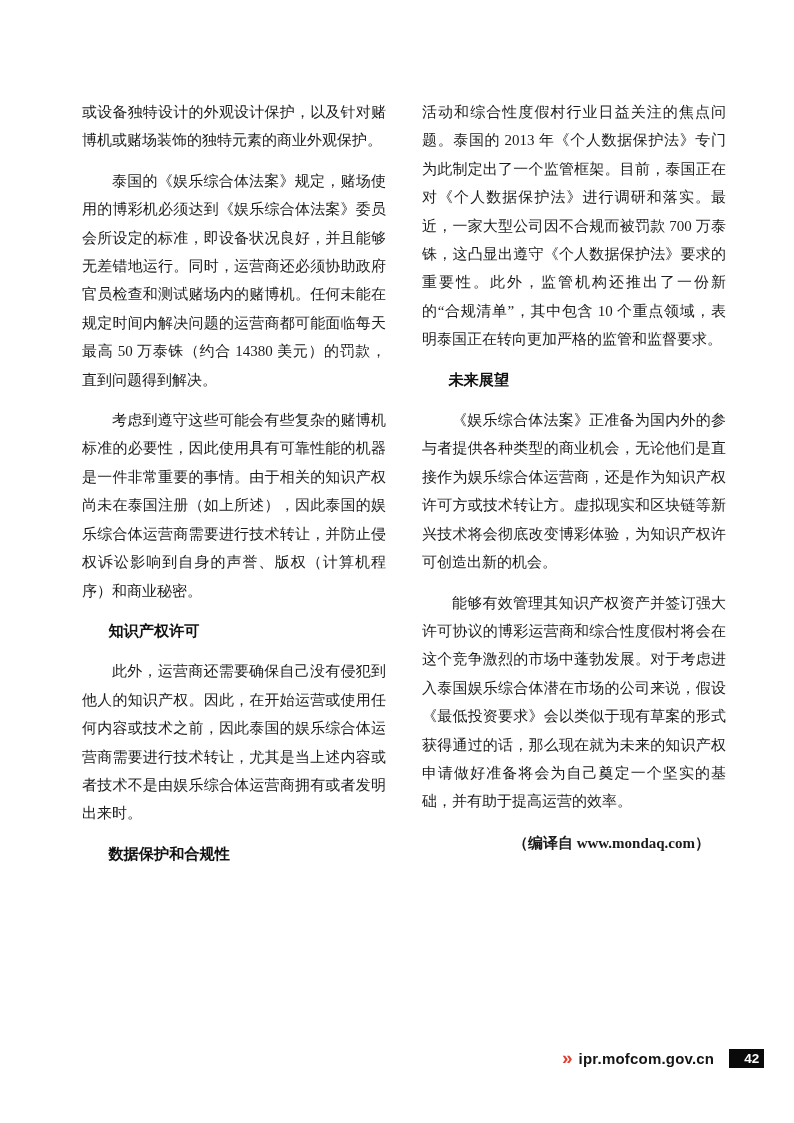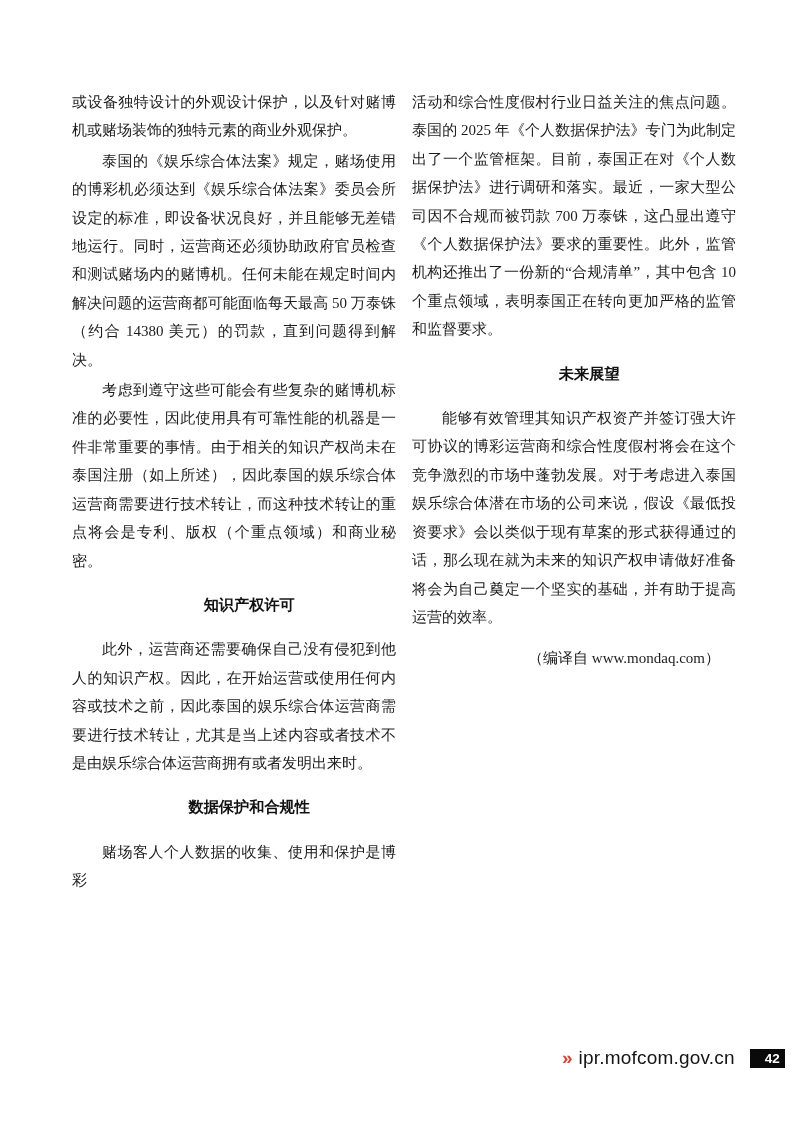--- a/index.html
+++ b/index.html
@@ -21,63 +21,64 @@
     gap: 12px;
   }
   .col {
     width: 328px;
     font-size: 15px;
     line-height: 28.4px;
     text-align: justify;
     text-justify: inter-ideograph;
   }
   .col p {
-    margin: 2px;
+    margin: 12px;
     text-indent: 2em;
   }
   .col p.continuation {
     text-indent: 0;
   }
   .col h3 {
-    margin: 16px;
+    margin: 8px;
     font-size: 15.2px;
     line-height: 28.4px;
     font-weight: bold;
     text-indent: 2em;
-    text-align: center;
+    text-align: left;
     color: #111111;
     font-family: "Liberation Sans", sans-serif;
   }
   .attribution {
     text-indent: 0 !important;
     text-align: right;
     margin-top: 13px !important;
     padding-right: 16px;
+    font-weight: bold;
   }
   .footer {
     position: absolute;
     top: 1047px;
     left: 562px;
     height: 22px;
     display: flex;
     align-items: center;
     font-family: "Liberation Sans", sans-serif;
   }
   .footer .chev {
     color: #e73b2e;
     font-size: 19px;
     font-weight: bold;
     line-height: 20px;
     margin-right: 6px;
     letter-spacing: 0;
   }
   .footer .url {
     color: #141414;
-    font-size: 19px;
-    font-weight: normal;
+    font-size: 15px;
+    font-weight: bold;
     letter-spacing: 0.2px;
   }
   .footer .pagenum {
     display: inline-block;
     box-sizing: border-box;
     width: 35px;
     height: 19px;
     line-height: 19px;
     margin-left: 15px;
     background: #0a0a0a;
@@ -91,30 +92,30 @@
 </head>
 <body>
 
 <div class="page">
 
   <div class="article">
 
     <div class="col">
       <p class="continuation">或设备独特设计的外观设计保护，以及针对赌博机或赌场装饰的独特元素的商业外观保护。</p>
       <p>泰国的《娱乐综合体法案》规定，赌场使用的博彩机必须达到《娱乐综合体法案》委员会所设定的标准，即设备状况良好，并且能够无差错地运行。同时，运营商还必须协助政府官员检查和测试赌场内的赌博机。任何未能在规定时间内解决问题的运营商都可能面临每天最高 50 万泰铢（约合 14380 美元）的罚款，直到问题得到解决。</p>
-      <p>考虑到遵守这些可能会有些复杂的赌博机标准的必要性，因此使用具有可靠性能的机器是一件非常重要的事情。由于相关的知识产权尚未在泰国注册（如上所述），因此泰国的娱乐综合体运营商需要进行技术转让，而这种技术转让的重点将会是专利、版权（个重点领域）和商业秘密。</p>
+      <p>考虑到遵守这些可能会有些复杂的赌博机标准的必要性，因此使用具有可靠性能的机器是一件非常重要的事情。由于相关的知识产权尚未在泰国注册（如上所述），因此泰国的娱乐综合体运营商需要进行技术转让，并防止侵权诉讼影响到自身的声誉、版权（计算机程序）和商业秘密。</p>
       <h3>知识产权许可</h3>
       <p>此外，运营商还需要确保自己没有侵犯到他人的知识产权。因此，在开始运营或使用任何内容或技术之前，因此泰国的娱乐综合体运营商需要进行技术转让，尤其是当上述内容或者技术不是由娱乐综合体运营商拥有或者发明出来时。</p>
       <h3>数据保护和合规性</h3>
-      <p>赌场客人个人数据的收集、使用和保护是博彩</p>
     </div>
 
     <div class="col">
-      <p class="continuation">活动和综合性度假村行业日益关注的焦点问题。泰国的 2025 年《个人数据保护法》专门为此制定出了一个监管框架。目前，泰国正在对《个人数据保护法》进行调研和落实。最近，一家大型公司因不合规而被罚款 700 万泰铢，这凸显出遵守《个人数据保护法》要求的重要性。此外，监管机构还推出了一份新的“合规清单”，其中包含 10 个重点领域，表明泰国正在转向更加严格的监管和监督要求。</p>
+      <p class="continuation">活动和综合性度假村行业日益关注的焦点问题。泰国的 2013 年《个人数据保护法》专门为此制定出了一个监管框架。目前，泰国正在对《个人数据保护法》进行调研和落实。最近，一家大型公司因不合规而被罚款 700 万泰铢，这凸显出遵守《个人数据保护法》要求的重要性。此外，监管机构还推出了一份新的“合规清单”，其中包含 10 个重点领域，表明泰国正在转向更加严格的监管和监督要求。</p>
       <h3>未来展望</h3>
+      <p>《娱乐综合体法案》正准备为国内外的参与者提供各种类型的商业机会，无论他们是直接作为娱乐综合体运营商，还是作为知识产权许可方或技术转让方。虚拟现实和区块链等新兴技术将会彻底改变博彩体验，为知识产权许可创造出新的机会。</p>
       <p>能够有效管理其知识产权资产并签订强大许可协议的博彩运营商和综合性度假村将会在这个竞争激烈的市场中蓬勃发展。对于考虑进入泰国娱乐综合体潜在市场的公司来说，假设《最低投资要求》会以类似于现有草案的形式获得通过的话，那么现在就为未来的知识产权申请做好准备将会为自己奠定一个坚实的基础，并有助于提高运营的效率。</p>
       <p class="attribution">（编译自 www.mondaq.com）</p>
     </div>
 
   </div>
 
   <div class="footer">
     <span class="chev">»</span>
     <span class="url">ipr.mofcom.gov.cn</span>
     <span class="pagenum">42</span>

